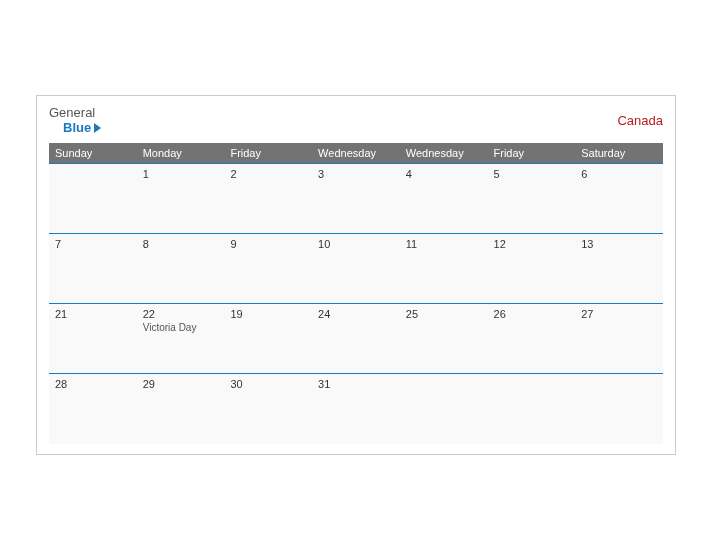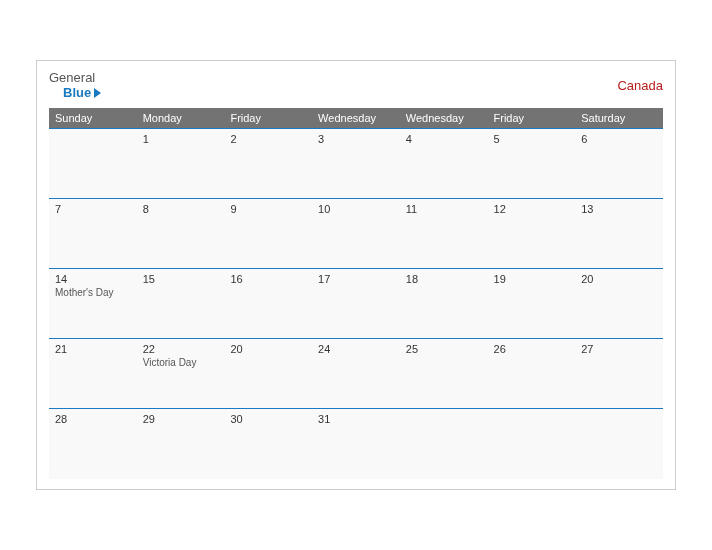--- a/index.html
+++ b/index.html
@@ -169,52 +169,28 @@
           </td>
           <td>
             <span class="day-number">12</span>
           </td>
           <td>
             <span class="day-number">13</span>
           </td>
         </tr>
         <tr>
           <td>
-            <span class="day-number">14</span>
-            <span class="day-event">Mother's Day</span>
-          </td>
-          <td>
-            <span class="day-number">15</span>
-          </td>
-          <td>
-            <span class="day-number">16</span>
-          </td>
-          <td>
-            <span class="day-number">17</span>
-          </td>
-          <td>
-            <span class="day-number">18</span>
-          </td>
-          <td>
-            <span class="day-number">19</span>
-          </td>
-          <td>
-            <span class="day-number">20</span>
-          </td>
-        </tr>
-        <tr>
-          <td>
             <span class="day-number">21</span>
           </td>
           <td>
             <span class="day-number">22</span>
             <span class="day-event">Victoria Day</span>
           </td>
           <td>
-            <span class="day-number">20</span>
+            <span class="day-number">19</span>
           </td>
           <td>
             <span class="day-number">24</span>
           </td>
           <td>
             <span class="day-number">25</span>
           </td>
           <td>
             <span class="day-number">26</span>
           </td>

